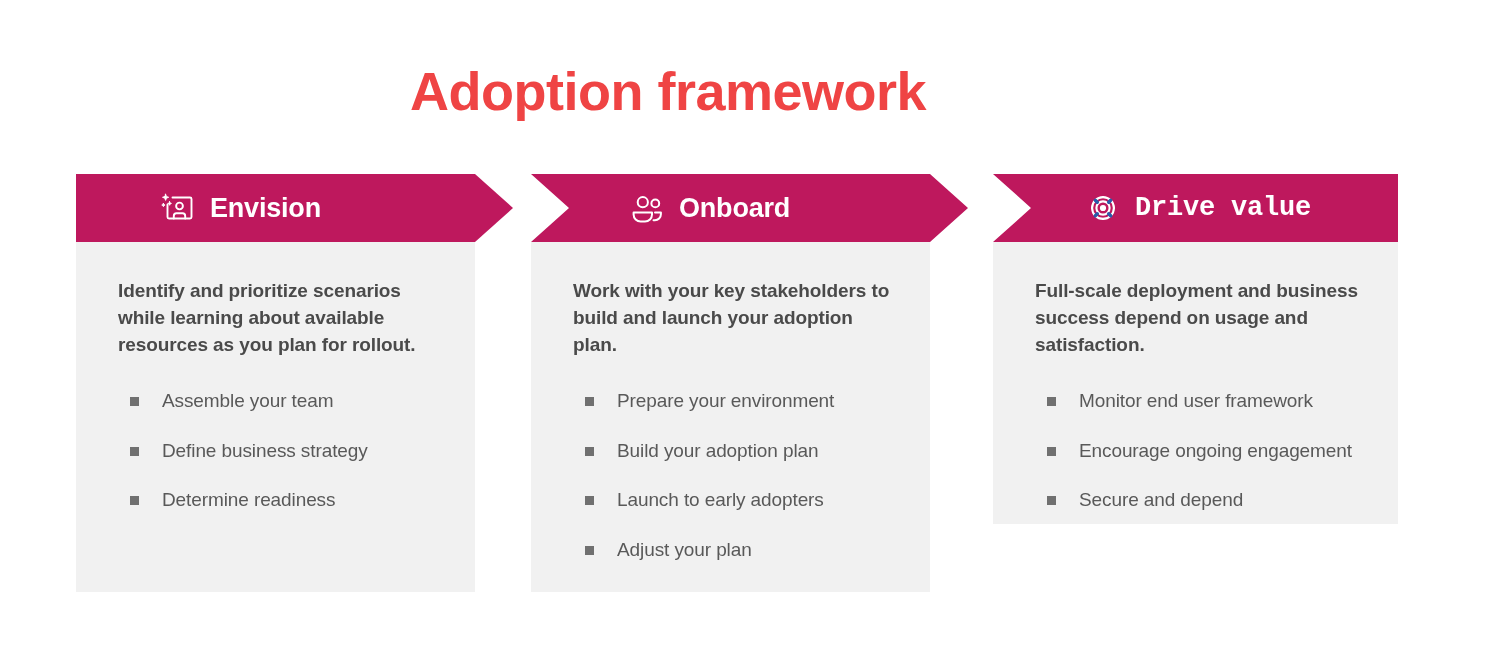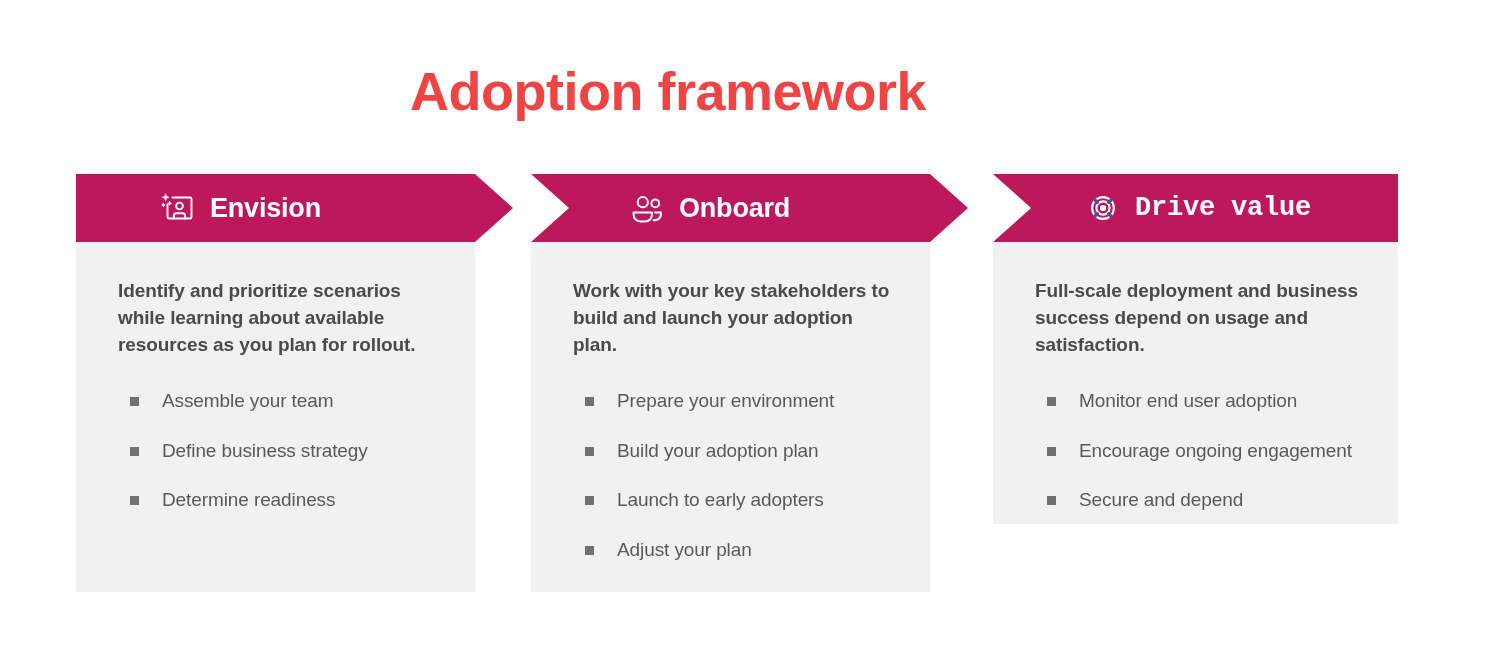--- a/index.html
+++ b/index.html
@@ -224,21 +224,21 @@
           <path d="M10.3 10.3 l2.0 2.0" stroke="#2a5caa" stroke-width="3.4"></path>
         </svg>
       </span>
       <span class="banner-label">Drive value</span>
     </div>
     <div class="card">
       <p class="card-intro">Full-scale deployment and business success depend on usage and satisfaction.</p>
       <ul class="card-list">
         <li>
           <span class="bullet"></span>
-          <span>Monitor end user adoption</span>
+          <span>Monitor end user framework</span>
         </li>
         <li>
           <span class="bullet"></span>
           <span>Encourage ongoing engagement</span>
         </li>
         <li>
           <span class="bullet"></span>
           <span>Secure and depend</span>
         </li>
       </ul>

